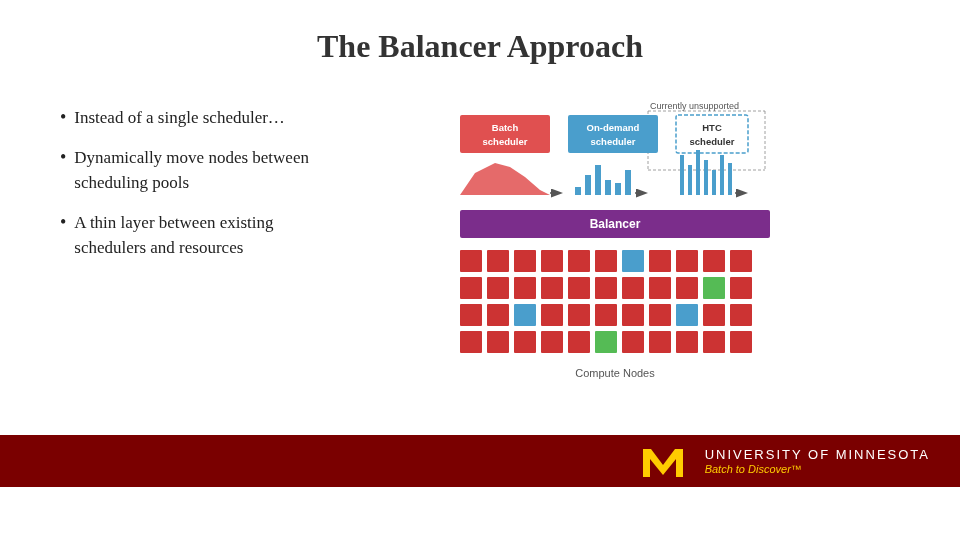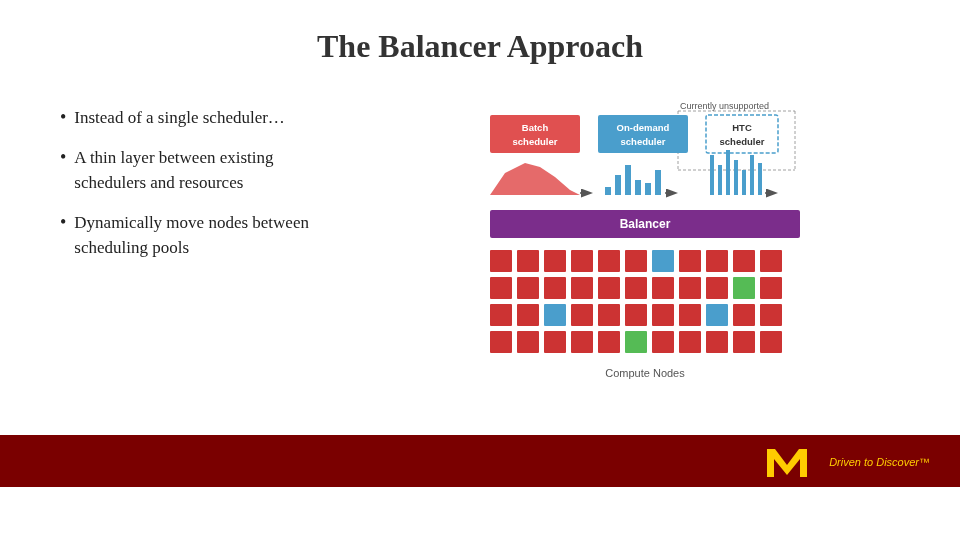--- a/index.html
+++ b/index.html
@@ -36,21 +36,20 @@
       font-size: 32px;
       font-weight: bold;
       color: #333333;
       font-family: Georgia, serif;
     }
 
     .body-area {
       display: flex;
       flex-direction: row;
       align-items: flex-start;
-      gap: 30px;
       flex: 1;
     }
 
     .bullet-list {
       flex: 0 0 auto;
       width: 280px;
       padding-top: 20px;
       font-size: 17px;
       color: #222;
       line-height: 1.5;
@@ -138,24 +137,24 @@
     </div>
 
     <div class="body-area">
 
       <div class="bullet-list">
         <ul>
           <li>
             <span>Instead of a single scheduler…</span>
           </li>
           <li>
-            <span>A thin layer between existing schedulers and resources</span>
+            <span>Dynamically move nodes between scheduling pools</span>
           </li>
           <li>
-            <span>Dynamically move nodes between scheduling pools</span>
+            <span>A thin layer between existing schedulers and resources</span>
           </li>
         </ul>
       </div>
 
       <div class="diagram-area">
         <svg class="diagram-svg" viewBox="0 0 430 340" xmlns="http://www.w3.org/2000/svg">
 
           <text x="310" y="14" font-size="9" fill="#555" font-family="Arial">Currently unsupported</text>
           <line x1="308" y1="16" x2="425" y2="16" stroke="#888" stroke-width="0.8" stroke-dasharray="3,2"></line>
           <line x1="308" y1="16" x2="308" y2="75" stroke="#888" stroke-width="0.8" stroke-dasharray="3,2"></line>
@@ -261,16 +260,17 @@
   </div>
 
   <div class="footer">
 
     <svg class="footer-logo" viewBox="0 0 52 52" xmlns="http://www.w3.org/2000/svg">
       <rect width="52" height="52" fill="#7a0000"></rect>
 
       <polygon points="6,42 6,14 14,14 26,30 38,14 46,14 46,42 39,42 39,24 26,40 13,24 13,42" fill="#ffcc00"></polygon>
     </svg>
     <div class="footer-text-block">
-      <span class="footer-tagline">Driven to Discover™</span>
+      <span class="footer-university">University of Minnesota</span>
+      <span class="footer-tagline">Batch to Discover™</span>
     </div>
   </div>
 </div>
 
 </body></html>

